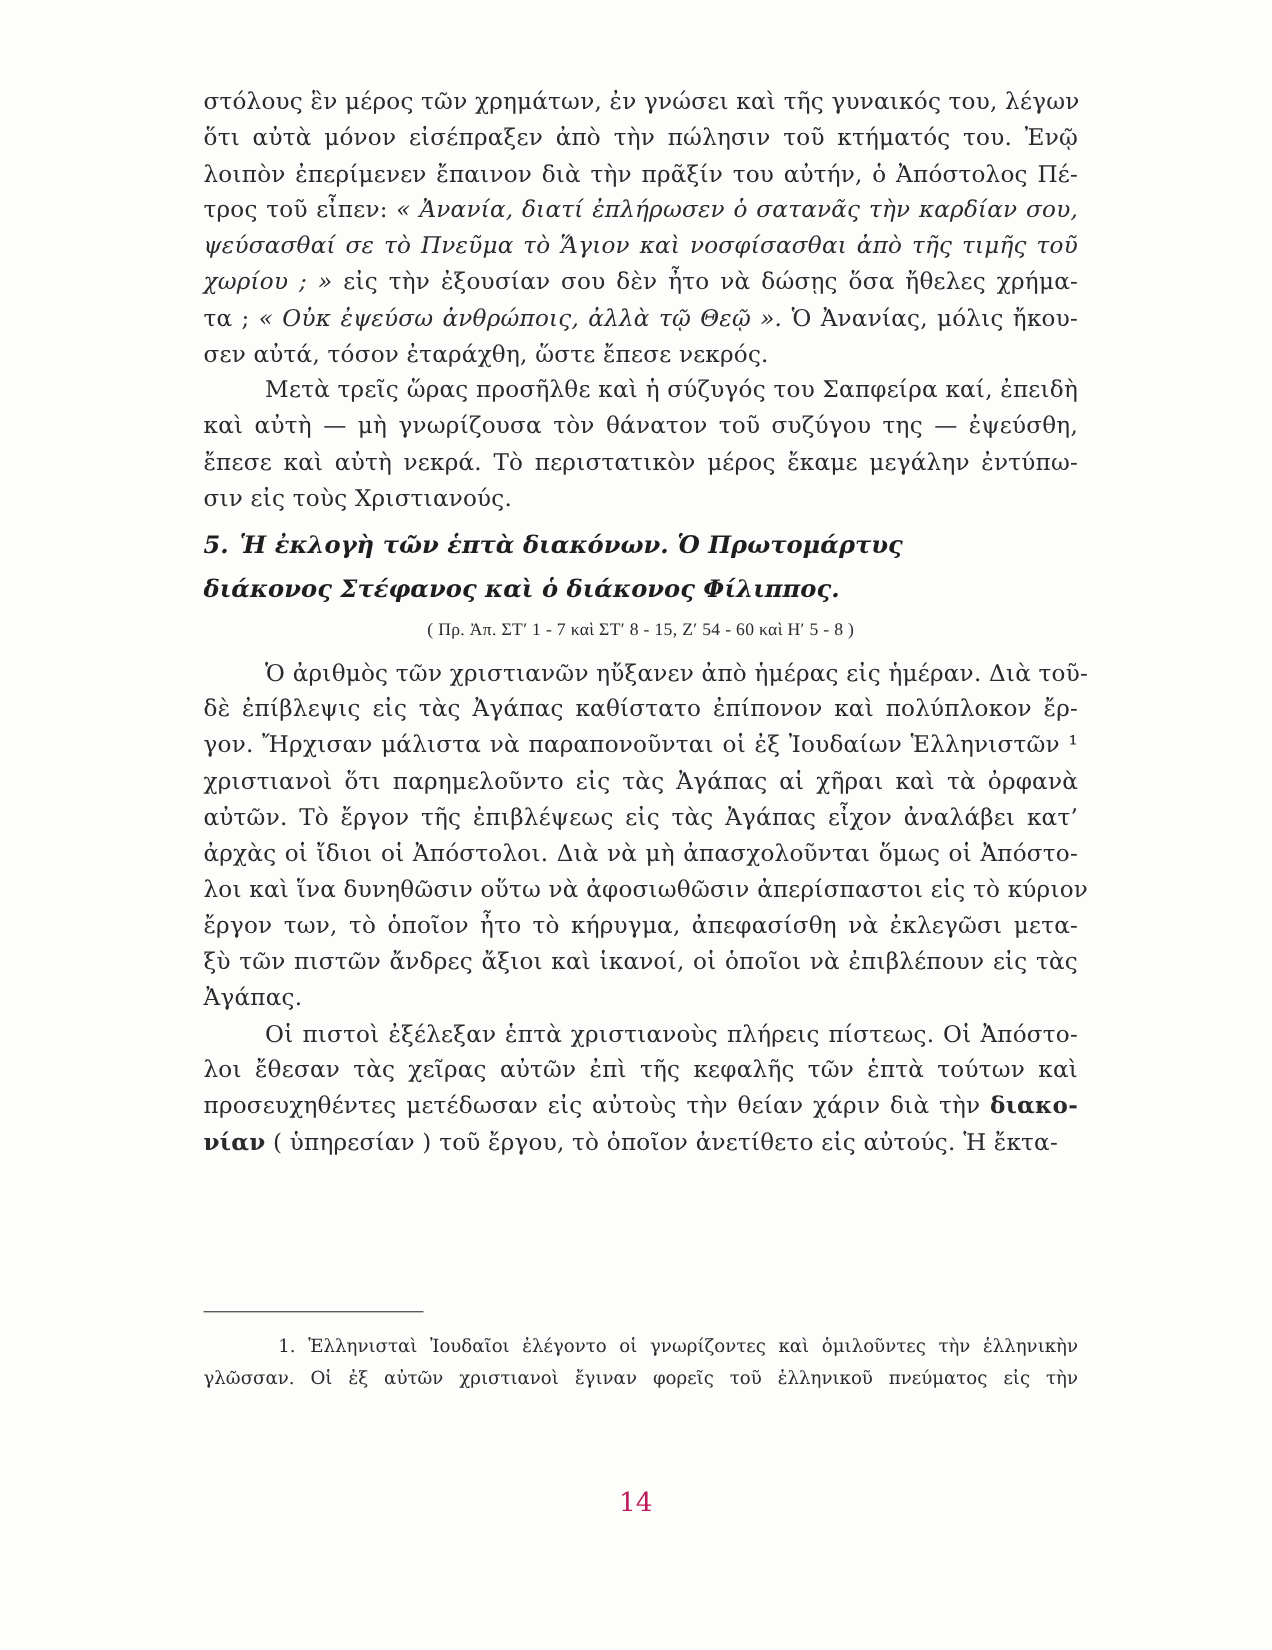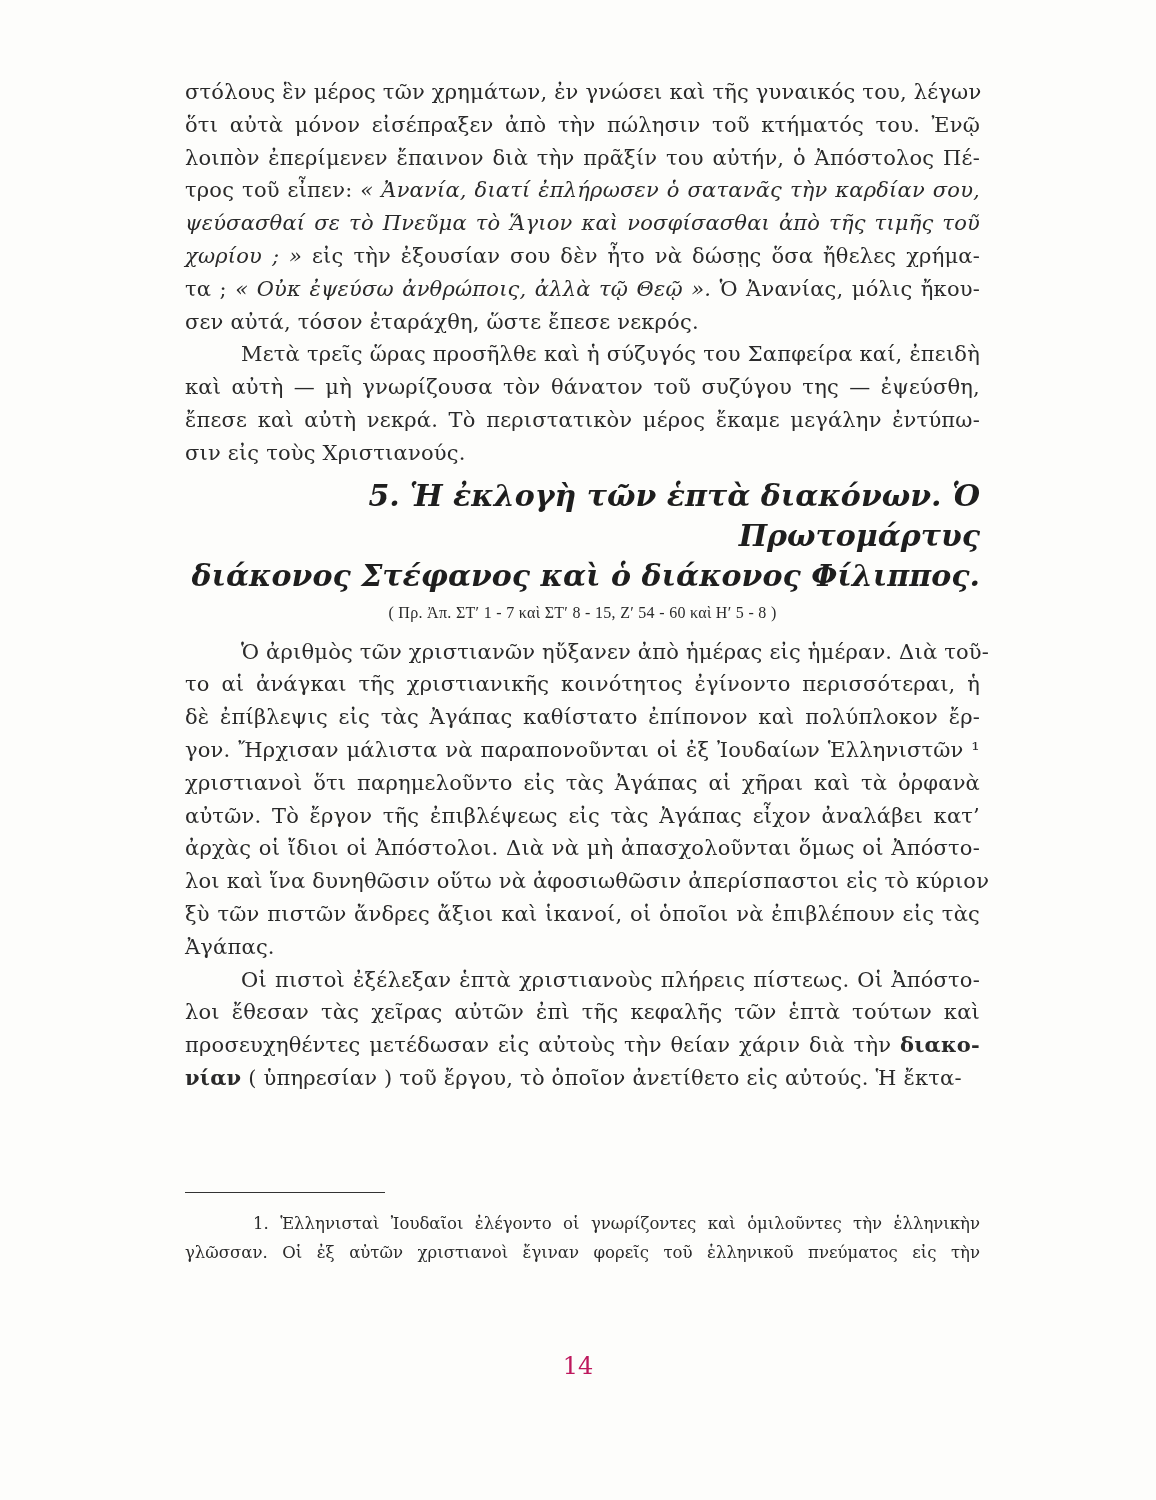--- a/index.html
+++ b/index.html
@@ -25,24 +25,24 @@
     text-align: justify;
     text-align-last: justify;
     letter-spacing: 0.2px;
   }
   .line.last { text-align-last: left; }
   .line.indent { padding-left: 56px; }
   .line .it { font-style: italic; }
   .line .b { font-weight: bold; }
   .section-title {
     margin-top: 6px;
-    font-size: 30px;
+    font-size: 22px;
     font-style: italic;
     font-weight: bold;
-    text-align: right;
+    text-align: left;
     line-height: 40px;
     color: #1e1e1e;
   }
   .section-title .num { font-style: italic; margin-right: 10px; }
   .ref {
     text-align: center;
     font-family: "Liberation Serif", serif;
     font-size: 16px;
     line-height: 34px;
     margin-bottom: 6px;
@@ -102,27 +102,27 @@
   <div class="section-title">
     <div>
       <span class="num">5.</span><span>Ἡ ἐκλογὴ τῶν ἑπτὰ διακόνων. Ὁ Πρωτομάρτυς</span>
     </div>
     <div>διάκονος Στέφανος καὶ ὁ διάκονος Φίλιππος.</div>
   </div>
   <div class="ref">( Πρ. Ἀπ. ΣΤ′ 1 - 7 καὶ ΣΤ′ 8 - 15, Ζ′ 54 - 60 καὶ Η′ 5 - 8 )</div>
 
   <div id="p3">
       <span class="line indent">Ὁ ἀριθμὸς τῶν χριστιανῶν ηὔξανεν ἀπὸ ἡμέρας εἰς ἡμέραν. Διὰ τοῦ-</span>
-      <span class="line">το αἱ ἀνάγκαι τῆς χριστιανικῆς κοινότητος ἐγίνοντο περισσότεραι, ἡ</span>
       <span class="line">δὲ ἐπίβλεψις εἰς τὰς Ἀγάπας καθίστατο ἐπίπονον καὶ πολύπλοκον ἔρ-</span>
       <span class="line">γον. Ἤρχισαν μάλιστα νὰ παραπονοῦνται οἱ ἐξ Ἰουδαίων Ἑλληνιστῶν ¹</span>
       <span class="line">χριστιανοὶ ὅτι παρημελοῦντο εἰς τὰς Ἀγάπας αἱ χῆραι καὶ τὰ ὀρφανὰ</span>
       <span class="line">αὐτῶν. Τὸ ἔργον τῆς ἐπιβλέψεως εἰς τὰς Ἀγάπας εἶχον ἀναλάβει κατ’</span>
       <span class="line">ἀρχὰς οἱ ἴδιοι οἱ Ἀπόστολοι. Διὰ νὰ μὴ ἀπασχολοῦνται ὅμως οἱ Ἀπόστο-</span>
       <span class="line">λοι καὶ ἵνα δυνηθῶσιν οὕτω νὰ ἀφοσιωθῶσιν ἀπερίσπαστοι εἰς τὸ κύριον</span>
+      <span class="line">ἔργον των, τὸ ὁποῖον ἦτο τὸ κήρυγμα, ἀπεφασίσθη νὰ ἐκλεγῶσι μετα-</span>
       <span class="line">ξὺ τῶν πιστῶν ἄνδρες ἄξιοι καὶ ἱκανοί, οἱ ὁποῖοι νὰ ἐπιβλέπουν εἰς τὰς</span>
       <span class="line last">Ἀγάπας.</span>
     </div>
   <div id="p4">
       <span class="line indent"><span>Οἱ πιστοὶ ἐξέλεξαν ἑπτὰ χριστιανοὺς πλήρεις πίστεως. Οἱ Ἀπόστο-</span></span>
       <span class="line"><span>λοι ἔθεσαν τὰς χεῖρας αὐτῶν ἐπὶ τῆς κεφαλῆς τῶν ἑπτὰ τούτων καὶ</span></span>
       <span class="line"><span>προσευχηθέντες μετέδωσαν εἰς αὐτοὺς τὴν θείαν χάριν διὰ τὴν </span><span class="b">διακο-</span></span>
       <span class="line last"><span class="b">νίαν</span><span> ( ὑπηρεσίαν ) τοῦ ἔργου, τὸ ὁποῖον ἀνετίθετο εἰς αὐτούς. Ἡ ἔκτα-</span></span>
     </div>
 </div>

